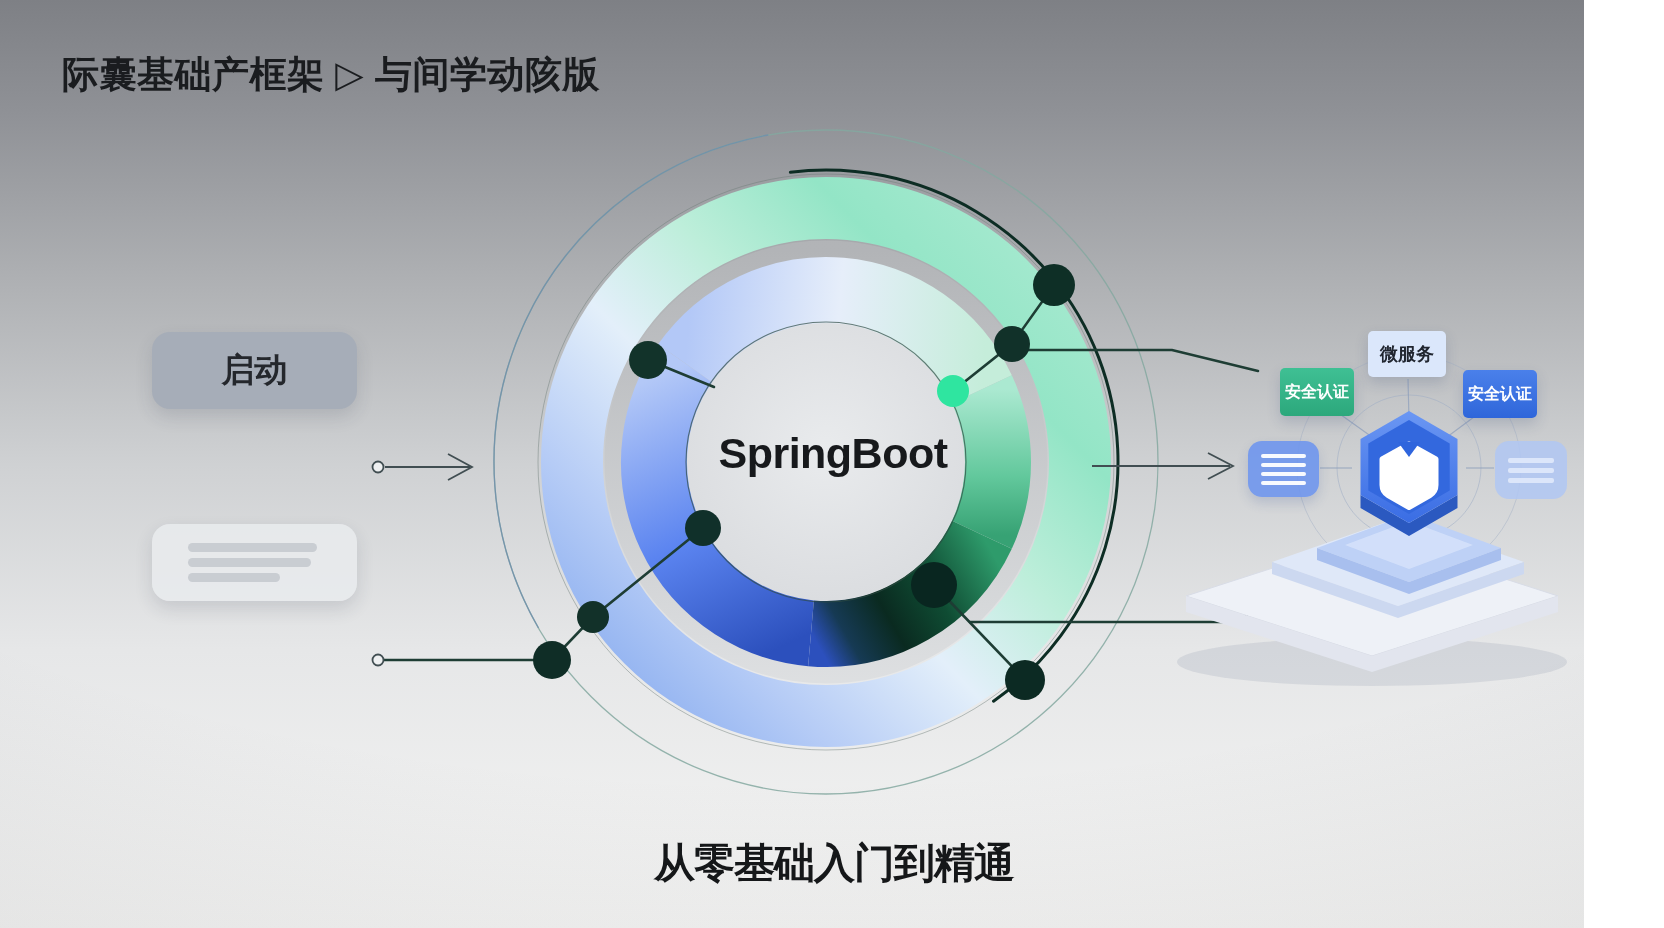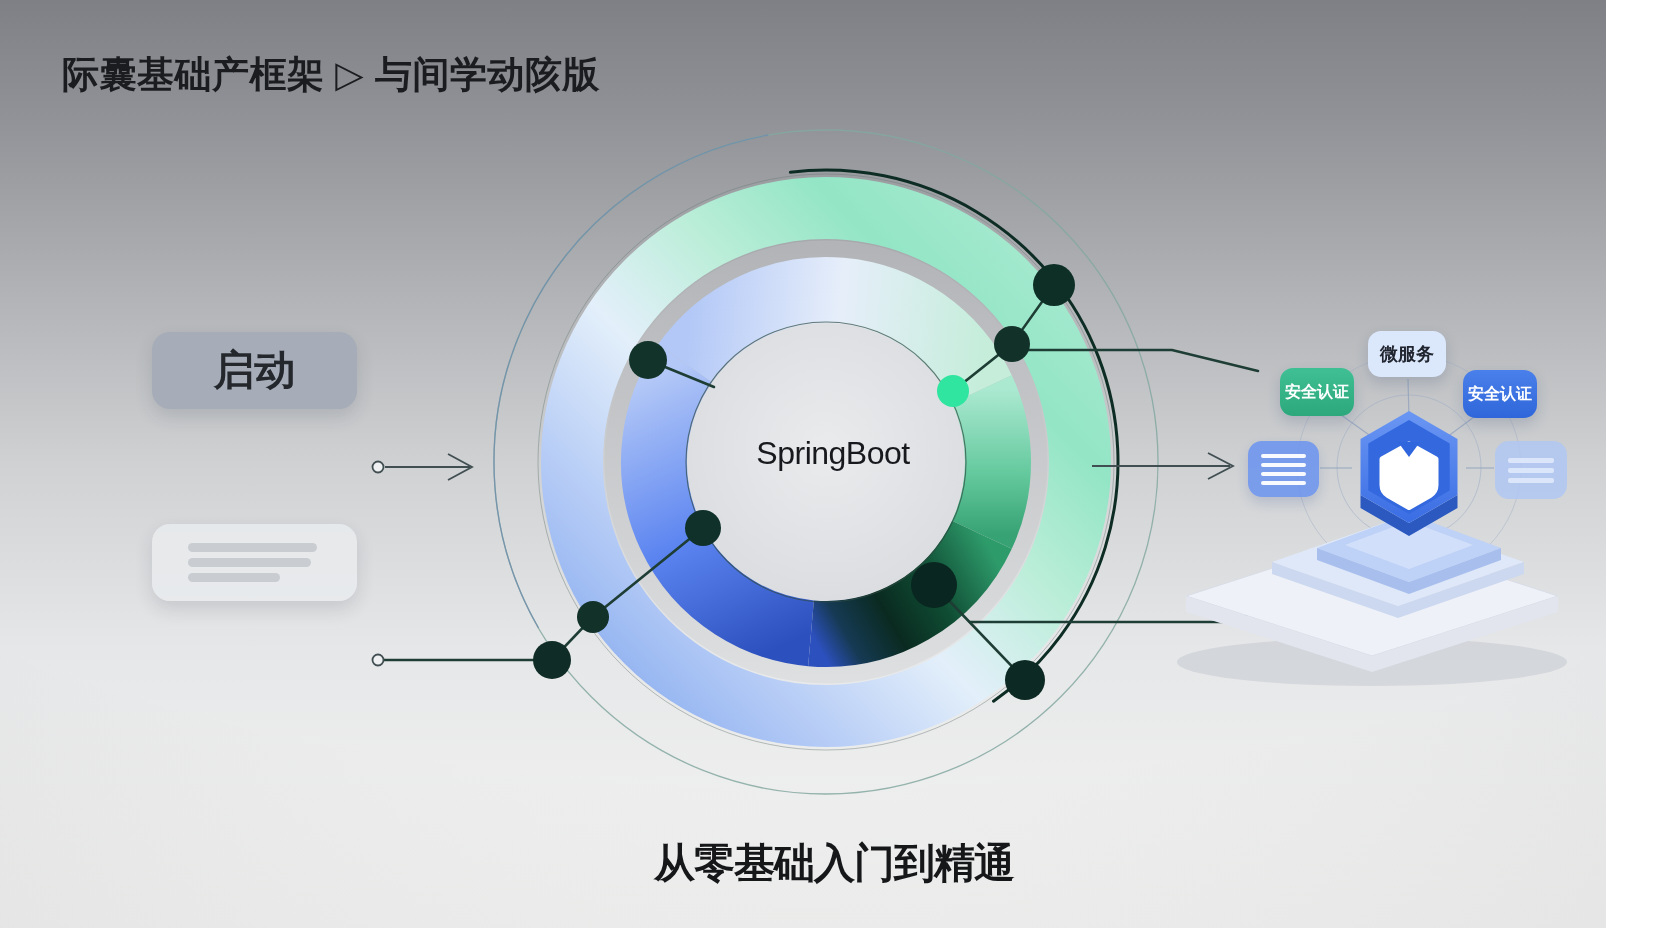--- a/index.html
+++ b/index.html
@@ -1,33 +1,33 @@
 <!DOCTYPE html>
 <html><head>
 <meta charset="utf-8">
 <style>
   html,body{margin:0;padding:0;}
   body{width:1664px;height:928px;overflow:hidden;font-family:"Liberation Sans","DejaVu Sans",sans-serif;}
   .stage{position:relative;width:1584px;height:928px;
-    background:linear-gradient(180deg,#7e8085 0%,#8f9196 12%,#aeb0b3 30%,#cfd1d3 50%,#e6e7e8 70%,#f5f5f4 100%);padding-left:22px;}
+    background:linear-gradient(180deg,#7e8085 0%,#8f9196 12%,#aeb0b3 30%,#cfd1d3 50%,#e6e7e8 70%,#f5f5f4 100%);}
   .stage::after{content:"";position:absolute;inset:0;pointer-events:none;
     background:radial-gradient(130% 95% at 50% 32%, rgba(255,255,255,0) 55%, rgba(55,58,64,.14) 100%);}
   .abs{position:absolute;}
   svg{position:absolute;left:0;top:0;}
   .title{left:62px;top:50px;font-size:37px;font-weight:800;color:#1a1c1f;letter-spacing:.5px;z-index:5;}
   .pill{left:152px;width:205px;height:77px;border-radius:18px;display:flex;align-items:center;justify-content:center;
-    font-size:41px;font-weight:700;color:#24272c;box-shadow:0 8px 18px rgba(40,50,70,.14);z-index:6;}
+    font-size:33px;font-weight:700;color:#24272c;box-shadow:0 8px 18px rgba(40,50,70,.14);z-index:6;}
   .pill-start{top:332px;background:#a6adb8;}
   .pill-class{top:428px;background:#f6f8f9;}
   .pill-skel{top:524px;background:rgba(232,235,237,.88);flex-direction:column;align-items:flex-start;justify-content:center;gap:6px;padding-left:36px;box-sizing:border-box;}
   .pill-file{top:620px;background:#c4d4e9;}
   .skel-line{height:9px;border-radius:5px;background:#c9cdd2;}
-  .center-text{left:633px;top:427px;width:400px;text-align:center;font-size:32px;line-height:53px;font-weight:400;color:#17191c;z-index:4;letter-spacing:-.5px;}
+  .center-text{left:633px;top:427px;width:400px;text-align:center;font-size:43px;line-height:53px;font-weight:700;color:#17191c;z-index:4;letter-spacing:-.5px;}
   .caption{left:584px;top:836px;width:500px;text-align:center;font-size:41px;font-weight:800;color:#151719;z-index:5;letter-spacing:-1px;}
-  .badge{border-radius:13px;display:flex;align-items:center;justify-content:center;font-weight:700;z-index:7;
+  .badge{border-radius:5px;display:flex;align-items:center;justify-content:center;font-weight:700;z-index:7;
     box-shadow:0 6px 14px rgba(40,60,110,.18);}
   .badge-micro{left:1368px;top:331px;width:78px;height:46px;background:#dbe7fb;color:#20252f;font-size:18px;}
   .badge-green{left:1280px;top:368px;width:74px;height:48px;background:linear-gradient(180deg,#3fc094,#2ca87c);color:#fff;font-size:16px;}
   .badge-blue{left:1463px;top:370px;width:74px;height:48px;background:linear-gradient(180deg,#4a80ea,#2f66da);color:#fff;font-size:16px;}
   .listbox{border-radius:14px;z-index:6;display:flex;flex-direction:column;justify-content:center;gap:5px;align-items:center;}
   .listbox-left{left:1248px;top:441px;width:71px;height:56px;background:rgba(108,148,238,.88);box-shadow:0 6px 12px rgba(50,80,150,.18);}
   .listbox-right{left:1495px;top:441px;width:72px;height:58px;background:rgba(176,199,243,.85);}
   .listbox-left .ln{width:45px;height:4px;border-radius:2px;background:rgba(255,255,255,.95);}
   .listbox-right .ln{width:46px;height:5px;border-radius:2px;background:rgba(222,232,250,.95);}
 </style>

